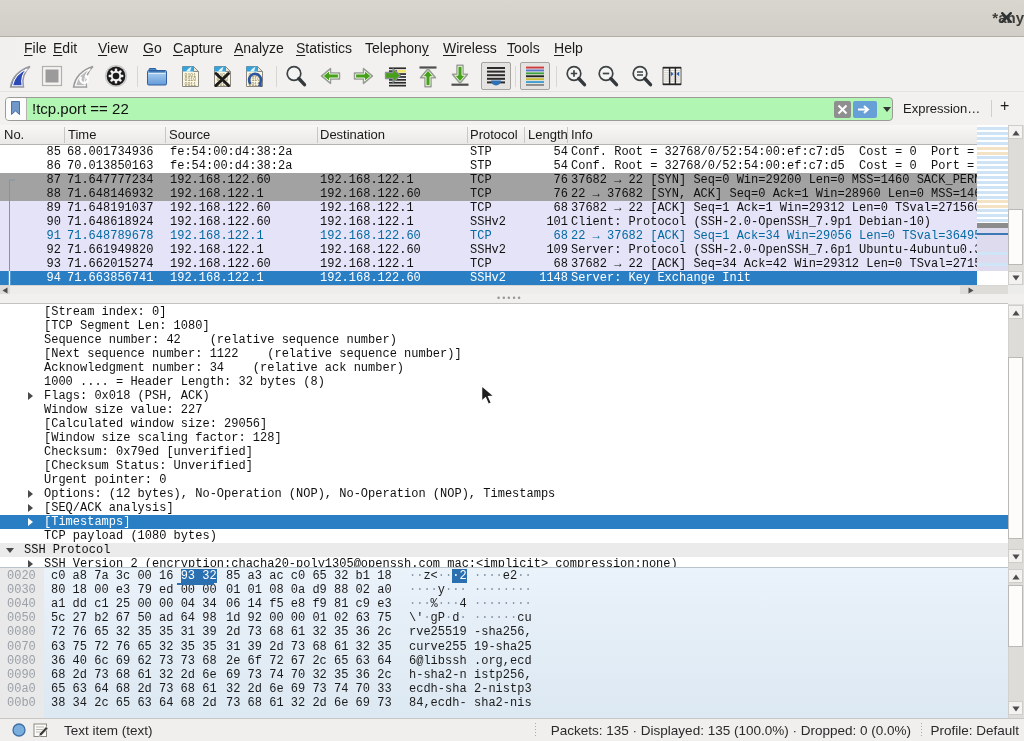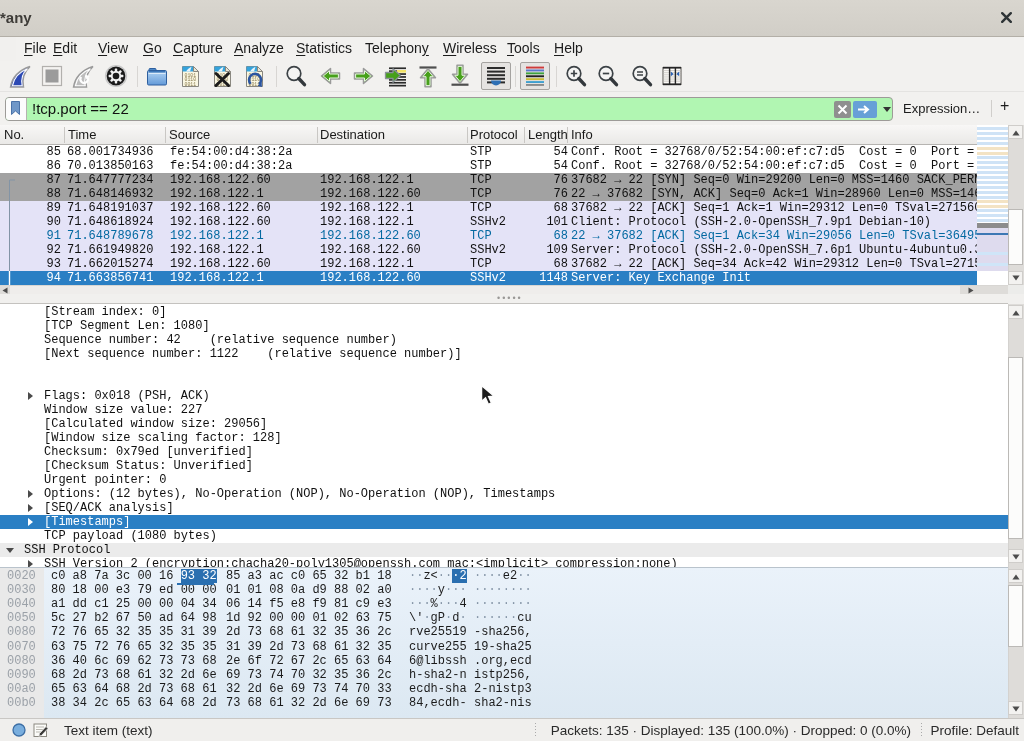--- a/index.html
+++ b/index.html
@@ -1,20 +1,20 @@
 <!DOCTYPE html>
 <html><head><meta charset="utf-8"><style>
 *{margin:0;padding:0;box-sizing:border-box}
 html,body{width:1024px;height:741px;overflow:hidden}
 body{font-family:"Liberation Sans",sans-serif;background:#f1f0ee;position:relative;font-size:13px;color:#1a1a1a}
 .mono{font-family:"Liberation Mono",monospace}
 .abs{position:absolute}
 
 #title{left:0;top:0;width:1024px;height:37px;background:linear-gradient(#d9d6cf,#d1cec7);border-bottom:1px solid #b3afa7}
-#title .t{left:0;top:9px;width:1024px;text-align:left;font-weight:bold;font-size:15px;color:#3e3c38}
+#title .t{left:0;top:9px;width:1024px;text-align:right;font-weight:bold;font-size:15px;color:#3e3c38}
 
 #menu{left:16px;top:37px;width:1024px;height:24px;background:#f2f1ef}
 #menu span{position:absolute;top:3px;font-size:14px;color:#1c1c1c}
 #menu u{text-decoration:underline;text-underline-offset:2px}
 .pressed{border:1px solid #a5a3a0;background:#e5e3e1;border-radius:2px}
 
 #filter{left:0;top:92px;width:1024px;height:33px;background:#f2f1ef}
 #fbox{position:absolute;left:5px;top:5px;width:888px;height:24px;border:1px solid #9d9b98;border-radius:4px;background:#b1f6b2;overflow:hidden}
 #fbook{position:absolute;left:0;top:0;width:21px;height:22px;background:#fcfcfc;border-right:1px solid #b5b3b0}
 #ftext{position:absolute;left:26px;top:2px;font-size:15px;color:#111}
@@ -359,20 +359,22 @@
     <div class="abs" style="left:1008px;top:160px;width:16px;height:9px;background:#ececea"></div>
   </div>
 <div id="split1" class="abs">
     <div class="dots">•••••</div>
   </div>
 <div id="dets" class="abs">
     <div class="drow mono" style="top:1px"><span style="position:absolute;left:44px">[Stream index: 0]</span></div>
     <div class="drow mono" style="top:15px"><span style="position:absolute;left:44px">[TCP Segment Len: 1080]</span></div>
     <div class="drow mono" style="top:29px"><span style="position:absolute;left:44px">Sequence number: 42    (relative sequence number)</span></div>
     <div class="drow mono" style="top:43px"><span style="position:absolute;left:44px">[Next sequence number: 1122    (relative sequence number)]</span></div>
+    <div class="drow mono" style="top:57px"><span style="position:absolute;left:44px">Acknowledgment number: 34    (relative ack number)</span></div>
+    <div class="drow mono" style="top:71px"><span style="position:absolute;left:44px">1000 .... = Header Length: 32 bytes (8)</span></div>
     <div class="drow mono" style="top:85px"><span class="tri tri-r" style="left:28px;border-left-color:#4a4a4a"></span><span style="position:absolute;left:44px">Flags: 0x018 (PSH, ACK)</span></div>
     <div class="drow mono" style="top:99px"><span style="position:absolute;left:44px">Window size value: 227</span></div>
     <div class="drow mono" style="top:113px"><span style="position:absolute;left:44px">[Calculated window size: 29056]</span></div>
     <div class="drow mono" style="top:127px"><span style="position:absolute;left:44px">[Window size scaling factor: 128]</span></div>
     <div class="drow mono" style="top:141px"><span style="position:absolute;left:44px">Checksum: 0x79ed [unverified]</span></div>
     <div class="drow mono" style="top:155px"><span style="position:absolute;left:44px">[Checksum Status: Unverified]</span></div>
     <div class="drow mono" style="top:169px"><span style="position:absolute;left:44px">Urgent pointer: 0</span></div>
     <div class="drow mono" style="top:183px"><span class="tri tri-r" style="left:28px;border-left-color:#4a4a4a"></span><span style="position:absolute;left:44px">Options: (12 bytes), No-Operation (NOP), No-Operation (NOP), Timestamps</span></div>
     <div class="drow mono dsel" style="top:211px"><span class="tri tri-r" style="left:28px;border-left-color:#fff"></span><span style="position:absolute;left:44px">[Timestamps]</span></div>
     <div class="drow mono" style="top:197px"><span class="tri tri-r" style="left:28px;border-left-color:#4a4a4a"></span><span style="position:absolute;left:44px">[SEQ/ACK analysis]</span></div>

